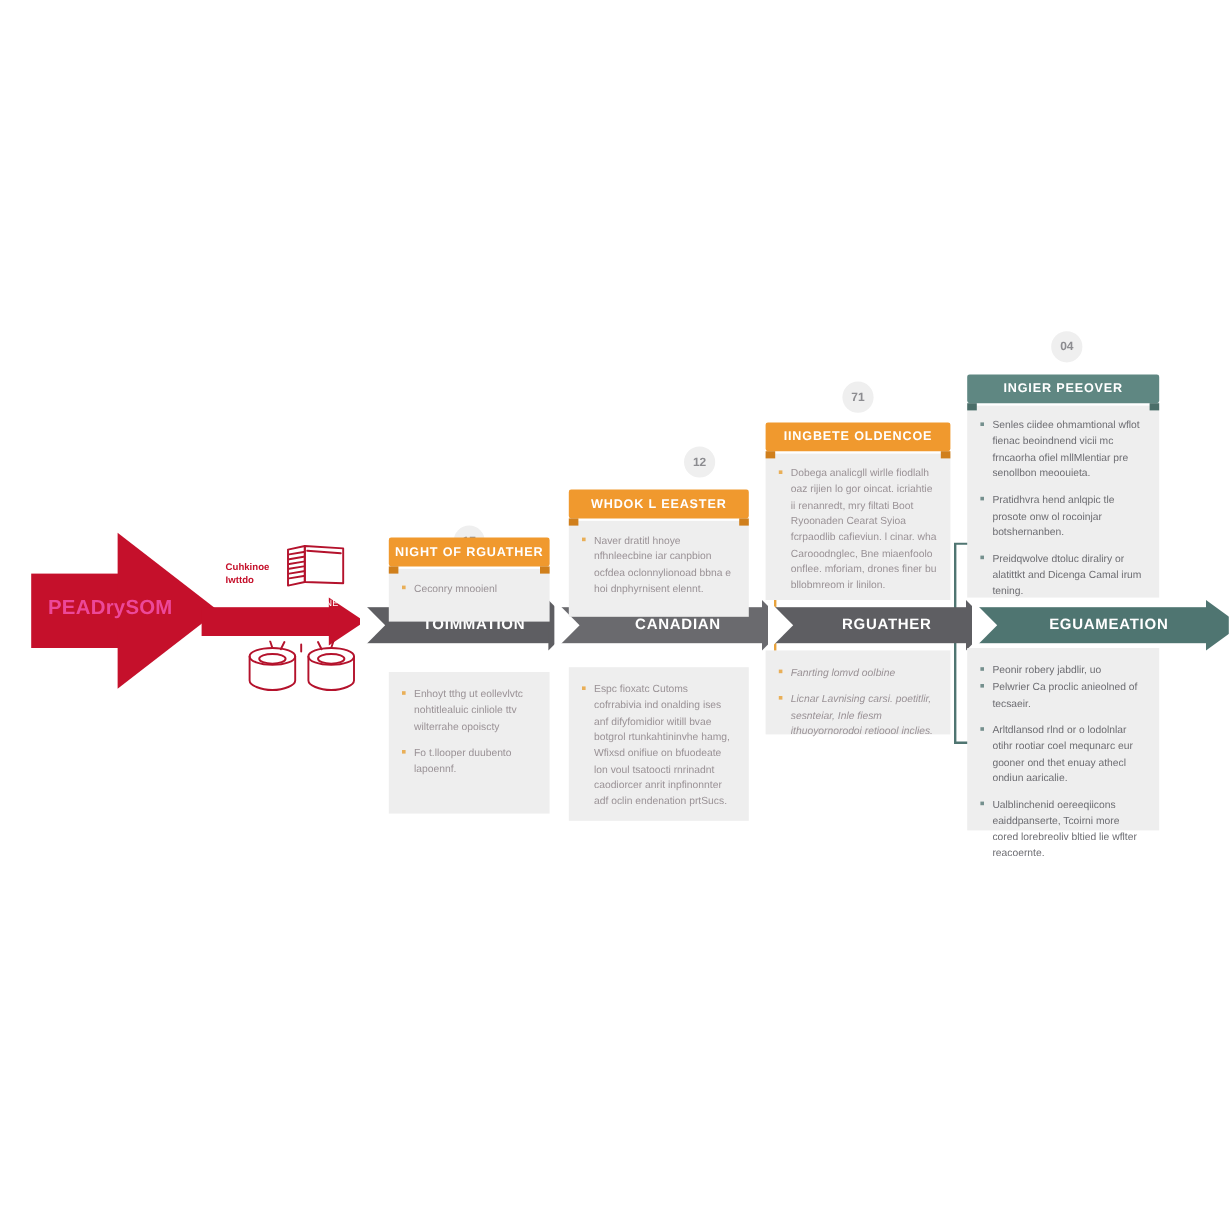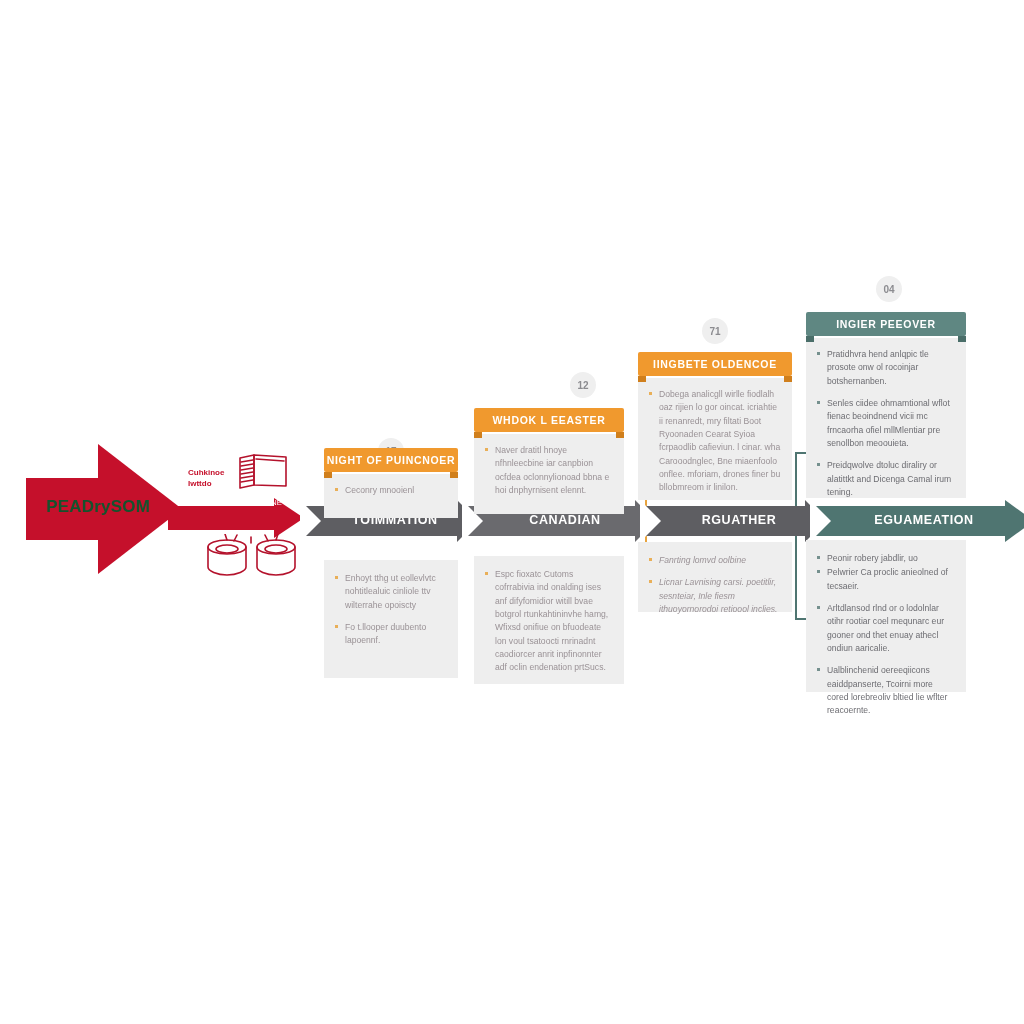--- a/index.html
+++ b/index.html
@@ -40,25 +40,25 @@
     left: 72px; top: 0;
     width: 0; height: 0;
     border-top: 65px solid transparent;
     border-bottom: 65px solid transparent;
     border-left: 84px solid #c5102b;
   }
   .big-arrow .label {
     position: absolute;
     left: 14px; top: 53px;
     width: 110px;
-    color: #14532d;
+    color: #ec4899;
     font-size: 17px;
     font-weight: bold;
     letter-spacing: 0.2px;
-    text-align: right;
+    text-align: left;
     white-space: nowrap;
   }
 
   
   .sub-arrow {
     position: absolute;
     left: 168px;
     top: 498px;
     width: 140px;
     height: 40px;
@@ -321,21 +321,21 @@
       <div class="tip" style="right:-28px; border-top-width:21px; border-bottom-width:21px; border-left-width:29px;"></div>
       <div class="notch"></div>
       <div class="ctext">EGUAMEATION</div>
     </div>
   </div>
 
   <div class="badge" style="left:378px; top:438px;">17</div>
   <div class="card" style="left:324px; top:448px; width:134px;">
     <div class="banner">
       <div class="banner-bar" style="background:#f0992e;"></div>
-      <div class="banner-title">NIGHT OF PUINCNOER</div>
+      <div class="banner-title">NIGHT OF RGUATHER</div>
       <div class="banner-tab-l" style="background:#d07f1c;"></div>
       <div class="banner-tab-r" style="background:#d07f1c;"></div>
     </div>
     <div class="body" style="height:44px;">
       <ul class="bullets accent-orange">
         <li>Ceconry mnooienl</li>
       </ul>
     </div>
     <div style="height:42px;"></div>
     <div class="body lower" style="height:118px;">
@@ -392,22 +392,22 @@
   <div class="badge" style="left:876px; top:276px;">04</div>
   <div class="card" style="left:806px; top:312px; width:160px;">
     <div class="banner">
       <div class="banner-bar" style="background:#5f8782;"></div>
       <div class="banner-title">INGIER PEEOVER</div>
       <div class="banner-tab-l" style="background:#4a6e69;"></div>
       <div class="banner-tab-r" style="background:#4a6e69;"></div>
     </div>
     <div class="body" style="height:160px;">
       <ul class="bullets accent-teal">
+        <li>Senles ciidee ohmamtional wflot fienac beoindnend vicii mc frncaorha ofiel mllMlentiar pre senollbon meoouieta.</li>
         <li>Pratidhvra hend anlqpic tle prosote onw ol rocoinjar botshernanben.</li>
-        <li>Senles ciidee ohmamtional wflot fienac beoindnend vicii mc frncaorha ofiel mllMlentiar pre senollbon meoouieta.</li>
         <li>Preidqwolve dtoluc diraliry or alatittkt and Dicenga Camal irum tening.</li>
       </ul>
     </div>
     <div style="height:42px;"></div>
     <div class="body lower" style="height:152px;">
       <ul class="bullets accent-teal">
         <li style="margin-bottom:1px;">Peonir robery jabdlir, uo</li>
         <li>Pelwrier Ca proclic anieolned of tecsaeir.</li>
         <li>Arltdlansod rlnd or o lodolnlar otihr rootiar coel mequnarc eur gooner ond thet enuay athecl ondiun aaricalie.</li>
         <li>Ualblinchenid oereeqiicons eaiddpanserte, Tcoirni more cored lorebreoliv bltied lie wflter reacoernte.</li>

